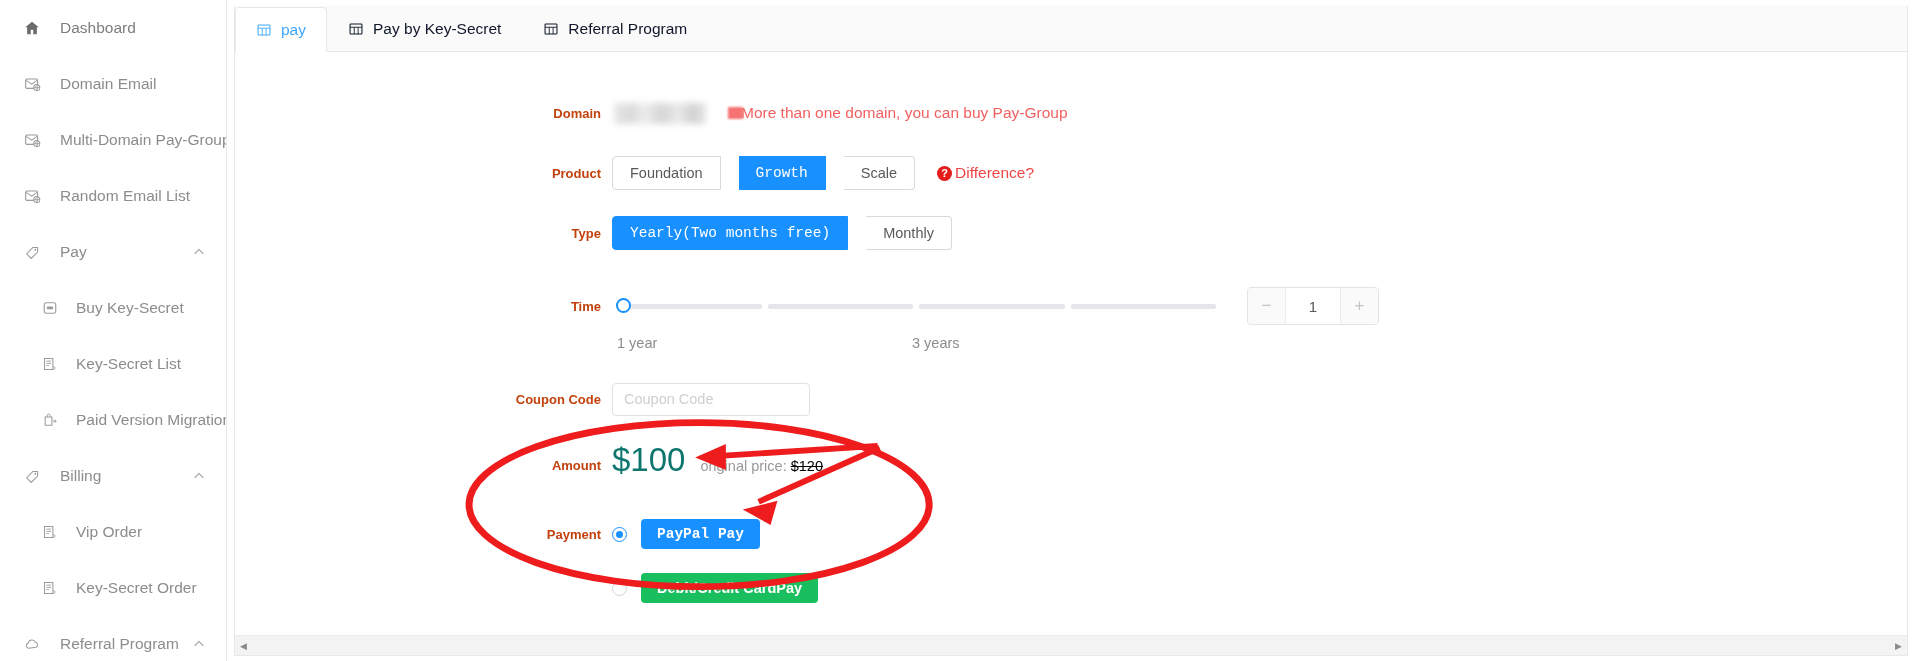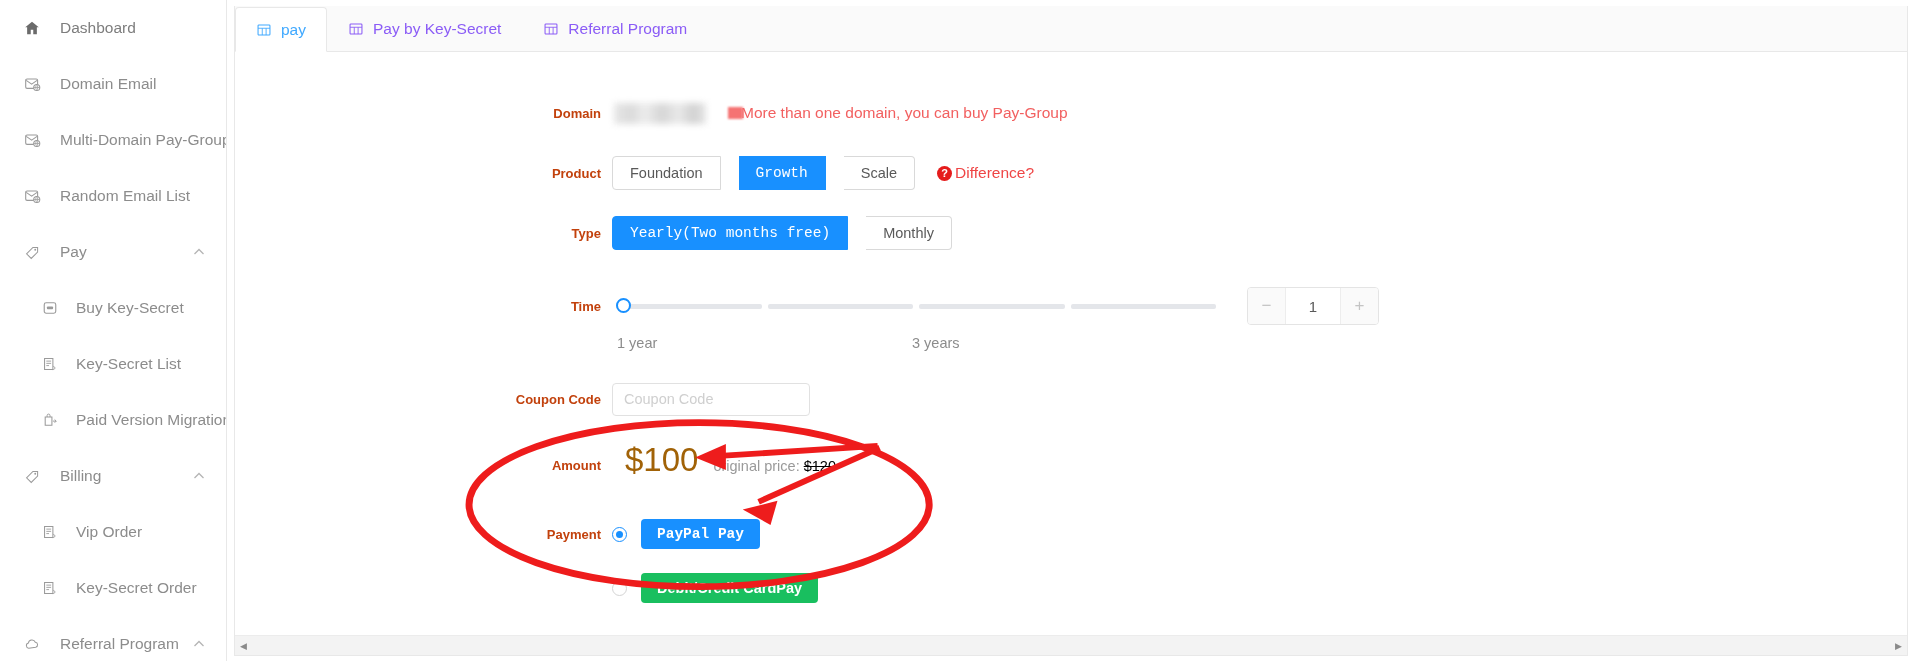--- a/index.html
+++ b/index.html
@@ -68,21 +68,21 @@
     display: flex; align-items: flex-end;
     background: #fafafa;
     border-bottom: 1px solid #e8e8e8;
     position: relative;
   }
   .tab {
     height: 45px;
     display: flex; align-items: center;
     padding: 0 20px;
     font-size: 15.5px;
-    color: #8b5cf6;
+    color: #0f172a;
     border: 1px solid transparent;
     border-bottom: none;
     cursor: pointer;
     background: transparent;
     position: relative;
     white-space: nowrap;
   }
   .tab .tico {
     width: 16px; height: 16px; min-width: 16px;
     margin-right: 9px;
@@ -267,24 +267,23 @@
     background: #fff;
     outline: none;
   }
   .coupon-input::placeholder { color: #cfcfcf; }
 
   
   .row-amount { height: 44px; margin-bottom: 28px; align-items: flex-start; }
   .row-amount .lbl { align-self: center; }
   .amt {
     font-size: 33px;
-    color: #a16207;
+    color: #0f766e;
     line-height: 1;
     font-family: "Liberation Sans", sans-serif;
-    margin-left: 13px;
   }
   .orig {
     margin-left: 15px;
     font-size: 14.5px;
     color: #9a9a9a;
   }
   .orig s { color: #000000; }
 
   
   .row-pay1 { height: 38px; margin-bottom: 16px; }

